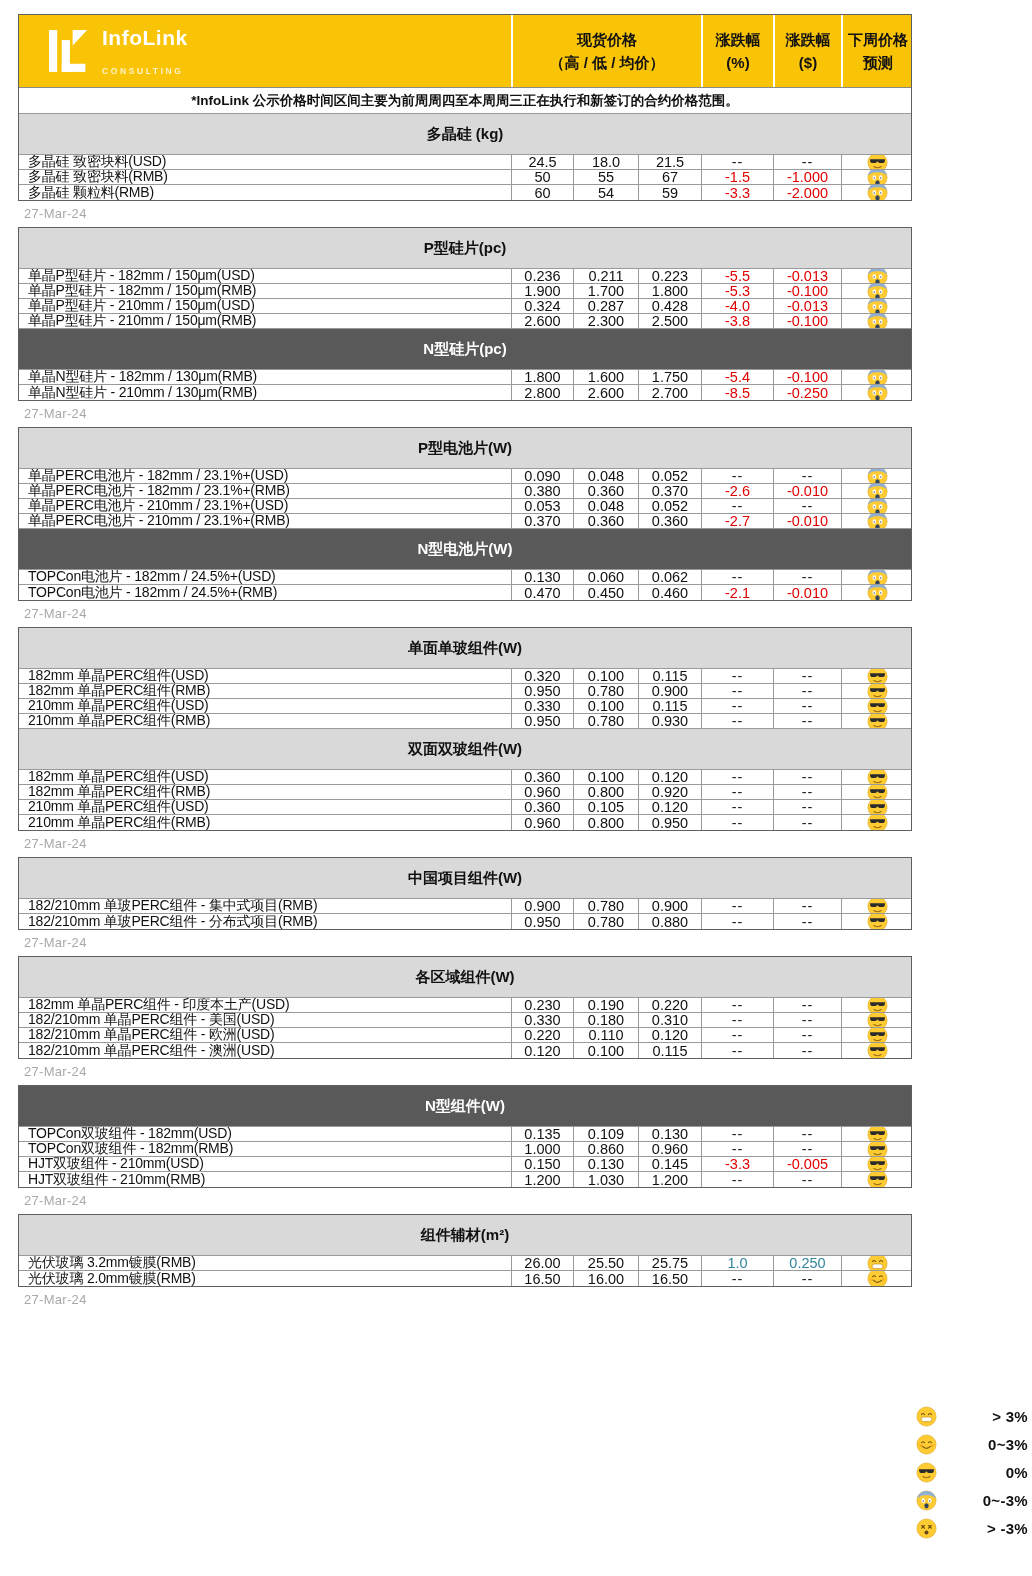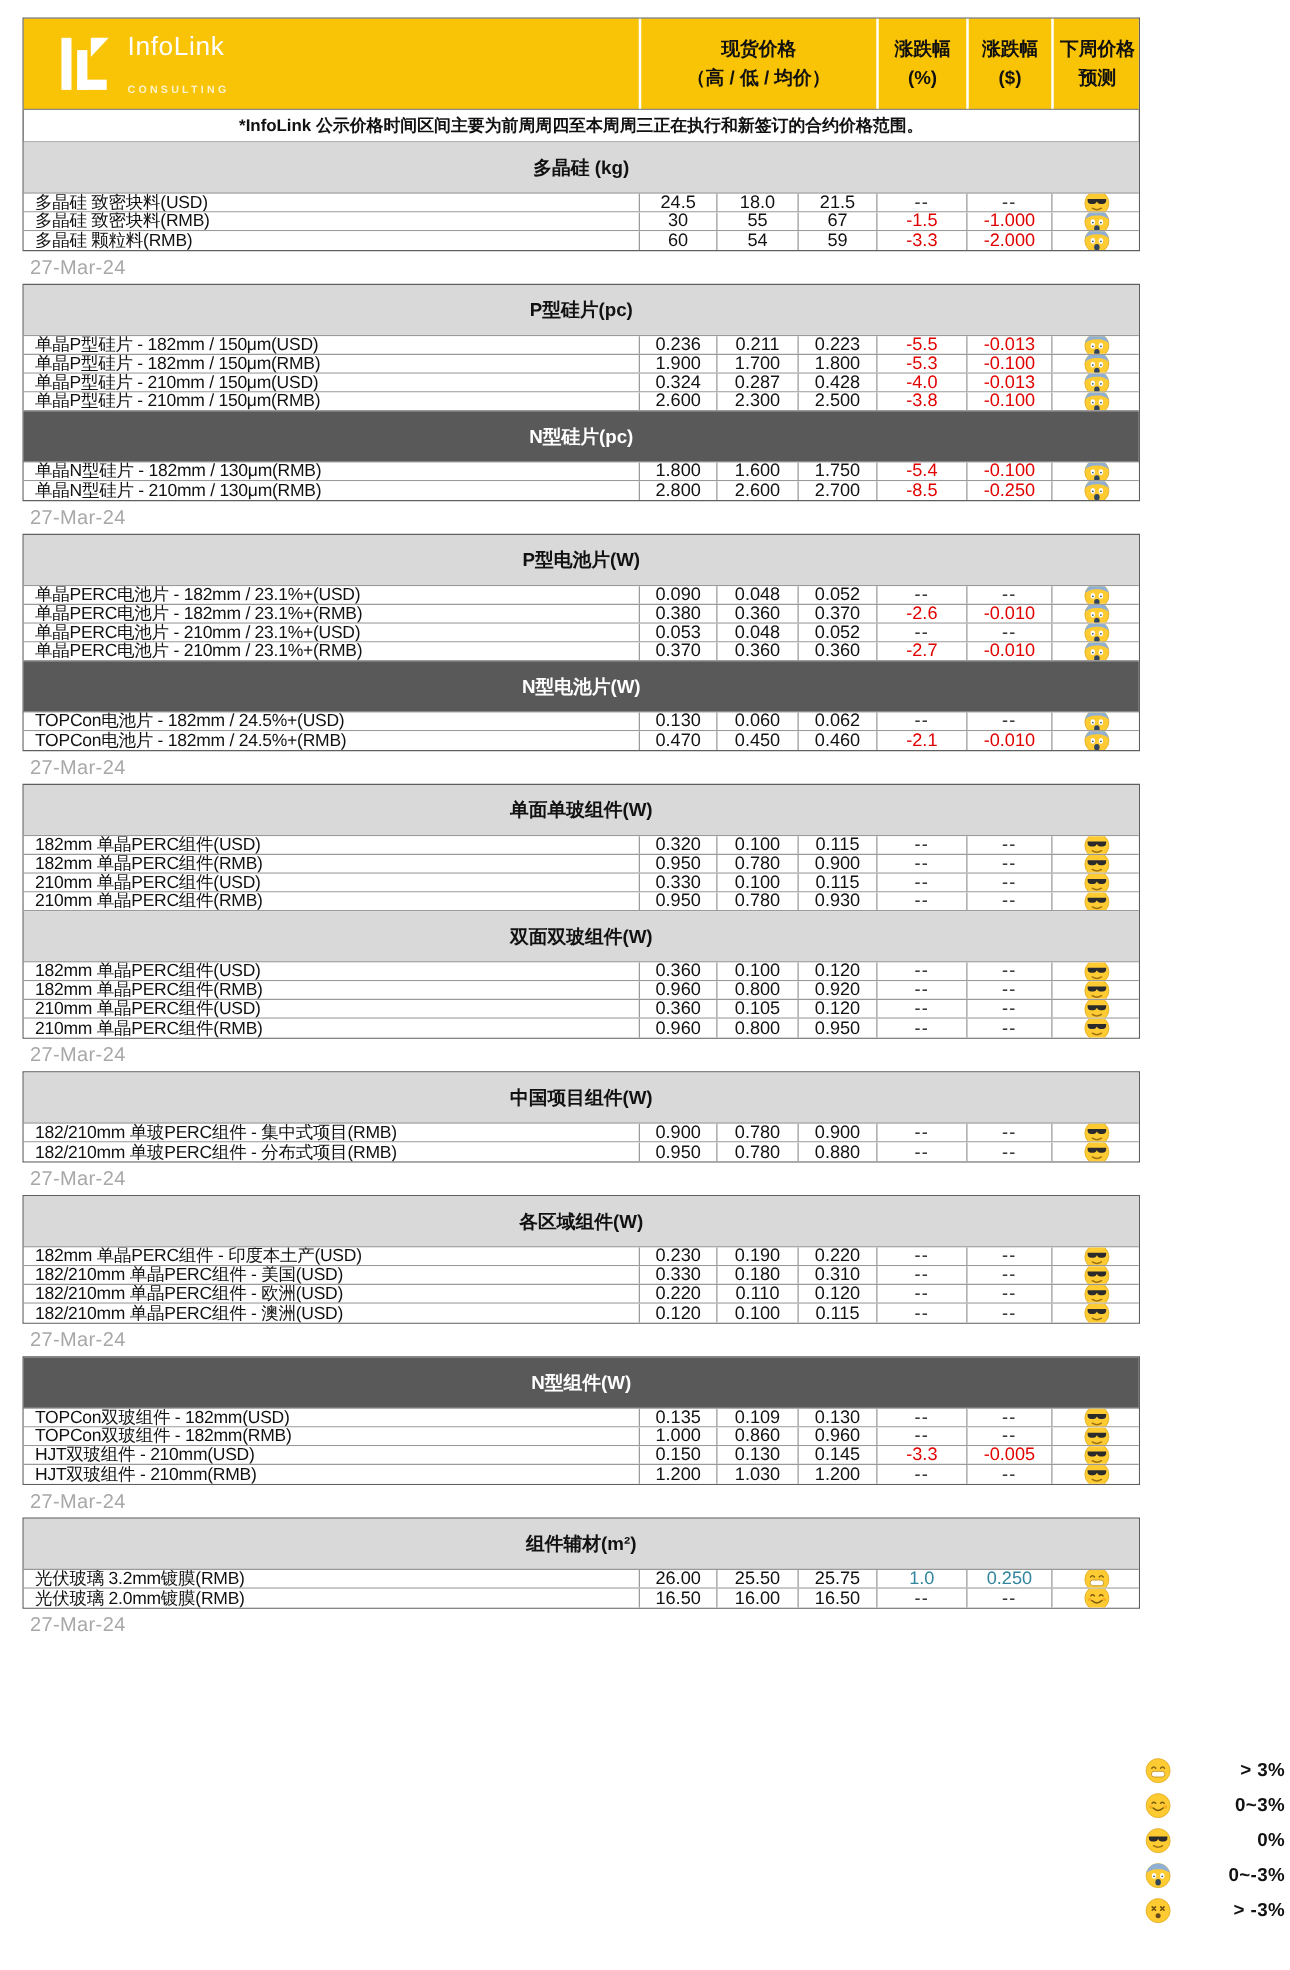--- a/index.html
+++ b/index.html
@@ -6,40 +6,40 @@
   body{width:1032px;height:1576px;position:relative;font-family:"Liberation Sans","DejaVu Sans",sans-serif;color:#111;}
   .page{position:absolute;inset:0;}
   .table-col{position:absolute;left:18px;top:14px;width:894px;}
   .block{border:1px solid #5f5f5f;background:#fff;box-sizing:border-box;}
   
   .yhead{display:grid;grid-template-columns:492px 190px 72px 68px 72px;height:73px;background:#F9C306;box-sizing:border-box;border-bottom:1px solid #8a8a8a;}
   .yhead .ycell{display:flex;flex-direction:column;align-items:center;justify-content:center;font-weight:bold;font-size:15px;line-height:1.55;color:#111;box-sizing:border-box;}
   .yhead .ycell + .ycell{border-left:2px solid #fff;}
   .logo-cell{flex-direction:row !important;justify-content:flex-start !important;padding-left:30px;gap:13px;}
   .logo-mark svg{display:block;width:40px;height:42px;}
-  .brand{color:#fff;font-size:21px;font-weight:normal;letter-spacing:0.5px;line-height:1;}
+  .brand{color:#fff;font-size:21px;font-weight:bold;letter-spacing:0.5px;line-height:1;}
   .brand-sub{color:rgba(255,255,255,0.78);font-size:8.5px;font-weight:bold;letter-spacing:2.6px;margin-top:19px;line-height:1;}
   
   .note{height:26px;display:flex;align-items:center;justify-content:center;font-size:13.5px;font-weight:bold;border-bottom:1px solid #9a9a9a;box-sizing:border-box;}
   
   .sec-title{height:41px;display:flex;align-items:center;justify-content:center;font-size:15px;font-weight:bold;background:#D9D9D9;color:#111;border-bottom:1px solid #9a9a9a;box-sizing:border-box;}
   .sec-title.dark{background:#595959;color:#fff;}
   
   .row{display:grid;grid-template-columns:492px 62px 65px 63px 72px 68px 72px;height:15px;box-sizing:border-box;border-bottom:1px solid #9a9a9a;background:#fff;}
   .block > :last-child{border-bottom:none;}
   .cell{display:flex;align-items:center;justify-content:center;font-size:14px;box-sizing:border-box;overflow:hidden;white-space:nowrap;}
   .cell + .cell{border-left:1px solid #9a9a9a;}
   .cell.label{justify-content:flex-start;padding-left:9px;font-size:14px;letter-spacing:-0.2px;}
   .cell.num{font-size:14.5px;}
   .neg{color:#E00000;}
   .pos{color:#31859C;}
   .dash{color:#222;letter-spacing:1px;}
   .emoji svg{width:21px;height:21px;display:block;}
   
-  .date-label{height:26px;padding:5px 0 0 6px;font-size:16px;color:#A8A8A8;box-sizing:border-box;letter-spacing:0.3px;}
+  .date-label{height:26px;padding:5px 0 0 6px;font-size:13px;color:#A8A8A8;box-sizing:border-box;letter-spacing:0.3px;}
   
   .legend{position:absolute;left:916px;top:1402px;width:112px;}
   .legend-item{display:flex;align-items:center;height:28px;gap:12px;}
   .legend-item .lbl{flex:1;text-align:right;font-size:15px;font-weight:bold;color:#111;letter-spacing:0.3px;}
 </style>
 </head>
 <body>
 
 <div class="page">
   <div class="table-col">
@@ -91,21 +91,21 @@
               <svg viewBox="0 0 24 24">
                 <circle cx="12" cy="12" r="11" fill="#FFCB32" stroke="#D7A31C" stroke-width="0.6"></circle>
                 <path d="M3.5 8.2 h17 v1.1 a3.4 3.4 0 0 1 -3.4 3.4 h-2.3 a3.3 3.3 0 0 1 -2.8 -2.1 a3.3 3.3 0 0 1 -2.8 2.1 h-2.3 a3.4 3.4 0 0 1 -3.4 -3.4 z" fill="#2B2B2B"></path>
                 <path d="M7.8 16.6 Q12 19.4 16.2 16.6" stroke="#9C7112" stroke-width="1.3" fill="none" stroke-linecap="round"></path>
               </svg>
             </span>
           </div>
         </div>
         <div class="row">
           <div class="cell label">多晶硅 致密块料(RMB)</div>
-          <div class="cell num">30</div>
+          <div class="cell num">50</div>
           <div class="cell num">55</div>
           <div class="cell num">67</div>
           <div class="cell num neg">-1.5</div>
           <div class="cell num neg">-1.000</div>
           <div class="cell emoji">
             <span>
               <svg viewBox="0 0 24 24">
                 <circle cx="12" cy="12" r="11" fill="#FFCB32" stroke="#D7A31C" stroke-width="0.6"></circle>
                 <path d="M1.3 9.6 C2.6 4 7 1 12 1 c5 0 9.4 3 10.7 8.6 C19 6.6 16 6.1 12 6.1 8 6.1 5 6.6 1.3 9.6 Z" fill="#8FAFD4"></path>
                 <ellipse cx="8.3" cy="12.2" rx="2" ry="2.7" fill="#ffffff"></ellipse>

